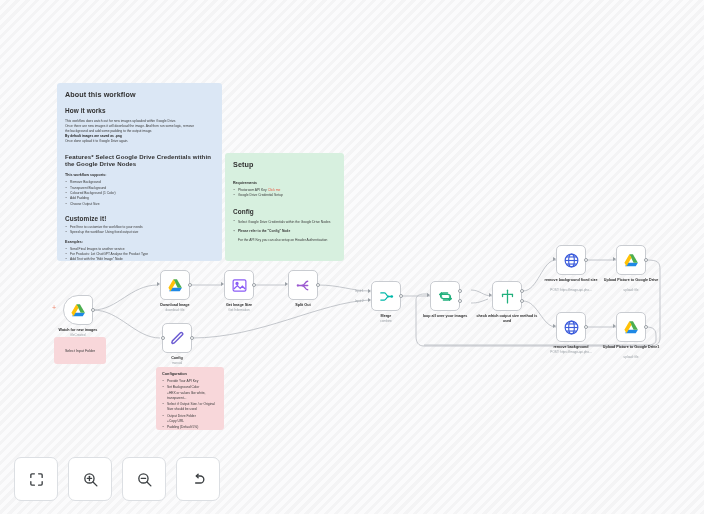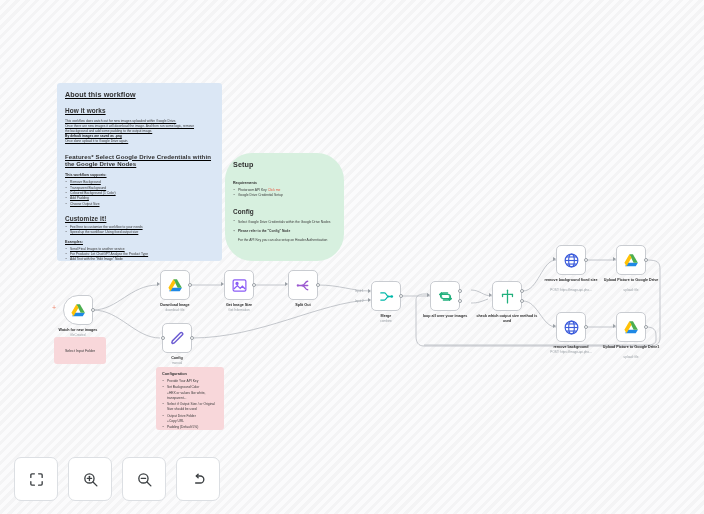--- a/index.html
+++ b/index.html
@@ -18,22 +18,22 @@
       #fbfbfc 3px, #fbfbfc 7px
     );
   }
 
   
   .sticky {
     position: absolute;
     border-radius: 3px;
     overflow: hidden;
   }
-  .sticky.blue   { background: #dbe7f5; text-decoration: underline; }
-  .sticky.green  { background: #d7f0df; border-radius: 27px; }
+  .sticky.blue   { background: #dbe7f5; }
+  .sticky.green  { background: #d7f0df; }
   .sticky.pink   { background: #f8d7da; }
   .sticky-inner { padding: 7px 8px; }
 
   .s-h1 { font-size: 7.2px; font-weight: 600; color: #303030; letter-spacing: .1px; }
   .s-h2 { font-size: 6.4px; font-weight: 600; color: #303030; margin-top: 8px; letter-spacing: .1px; }
   .s-h3 { font-size: 3.6px; font-weight: 700; color: #303030; margin-top: 4px; }
   .s-p  { font-size: 3.3px; color: #3a3a3a; line-height: 1.55; margin-top: 3px; }
   .s-p.tight { margin-top: 0; }
   .s-strong { font-weight: 700; color: #222; }
   .s-ul { list-style: none; margin-top: 3px; }

